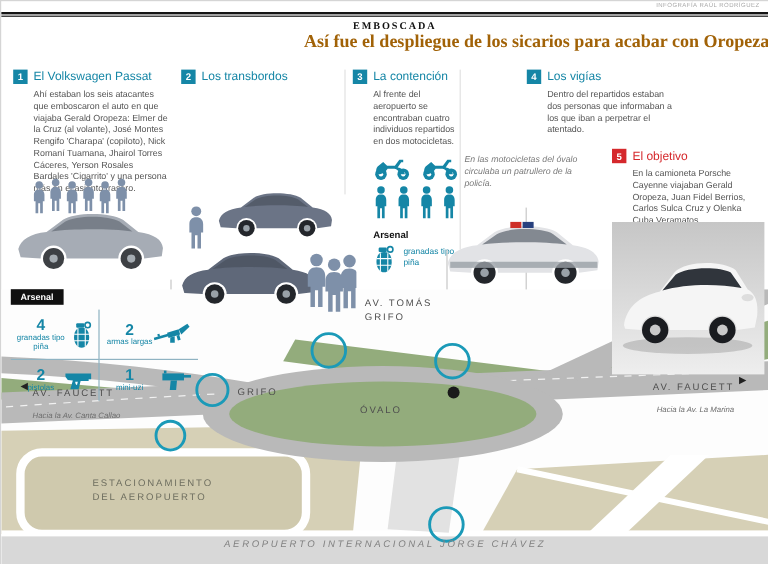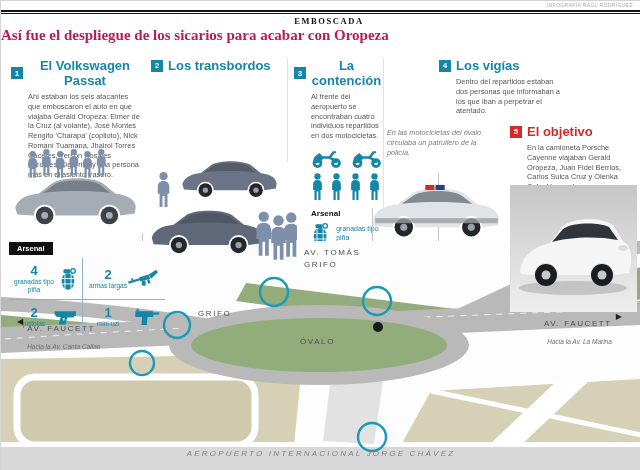--- a/index.html
+++ b/index.html
@@ -5,28 +5,28 @@
   html,body{margin:0;padding:0;background:#eee;}
   .page{position:relative;width:640px;height:470px;background:#fff;border:1px solid #d5d5d5;
         overflow:hidden;font-family:"Liberation Sans",sans-serif;color:#333;}
   .abs{position:absolute;}
   
   .credit{position:absolute;top:1px;right:8px;font-size:5px;letter-spacing:.4px;color:#a9a9a9;}
   .rule1{position:absolute;left:0;right:0;top:9px;height:2px;background:#141414;}
   .rule2{position:absolute;left:0;right:0;top:12px;height:1px;background:#141414;}
   .kicker{position:absolute;left:16px;right:0;top:15px;text-align:center;
           font-family:"Liberation Serif",serif;font-weight:bold;font-size:8.5px;letter-spacing:1.6px;color:#111;}
-  .title{position:absolute;left:0;right:0;top:26px;text-align:left;
-         font-family:"Liberation Serif",serif;font-weight:600;font-size:15px;color:#be185d;}
+  .title{position:absolute;left:0;right:0;top:26px;text-align:right;
+         font-family:"Liberation Serif",serif;font-weight:600;font-size:15px;color:#a16207;}
   
   .sec{position:absolute;}
   .sec-head{display:flex;align-items:center;gap:5px;}
   .num{width:12px;height:12px;background:#1586a6;color:#fff;font-size:8px;font-weight:bold;
        display:flex;align-items:center;justify-content:center;flex:0 0 12px;}
-  .sec-title{color:#1586a6;font-weight:bold;font-size:13px;text-align:center;}
+  .sec-title{color:#1586a6;font-weight:normal;font-size:10px;text-align:center;}
   .sec-body{margin-top:4px;margin-left:17px;font-size:7.4px;line-height:1.32;color:#555;}
   .red .num{background:#d5282c;}
   .red .sec-title{color:#d5282c;}
   .vsep{position:absolute;width:1px;background:#e2e2e2;}
   .note{position:absolute;left:386px;top:127px;width:106px;font-size:7.3px;font-style:italic;
         color:#7a7a7a;line-height:1.35;}
   
   .motos{display:flex;gap:8px;margin-left:17px;margin-top:8px;}
   .persons{display:flex;gap:6px;margin-left:17px;margin-top:4px;}
   .teal{color:#1586a6;fill:#1586a6;}
@@ -225,36 +225,37 @@
 
     <circle cx="141" cy="122" r="12" fill="none" stroke="#1b9ab8" stroke-width="2.4"></circle>
     <circle cx="176" cy="84" r="13" fill="none" stroke="#1b9ab8" stroke-width="2.4"></circle>
     <circle cx="273" cy="51" r="14" fill="none" stroke="#1b9ab8" stroke-width="2.4"></circle>
     <circle cx="376" cy="60" r="14" fill="none" stroke="#1b9ab8" stroke-width="2.4"></circle>
     <circle cx="371" cy="196" r="14" fill="none" stroke="#1b9ab8" stroke-width="2.4"></circle>
     <circle cx="377" cy="86" r="5" fill="#1a1a1a"></circle>
   </svg>
 
   <div class="mlabel" style="left:303px;top:246px;width:72px;">AV. TOMÁS GRIFO</div>
-  <div class="mlabel" style="left:197px;top:307px;">GRIFO</div>
+  <div class="mlabel" style="left:197px;top:320px;">GRIFO</div>
   <div class="mlabel" style="left:299px;top:335px;">ÓVALO</div>
   <div class="abs fl" style="left:16px;top:316px;">
     <span class="tri">◀</span>
     <span>
       <span class="mlabel" style="position:static;">AV. FAUCETT</span><br>
       <span class="msub">Hacia la Av. Canta Callao</span>
     </span>
   </div>
   <div class="abs fl" style="left:543px;top:311px;">
     <span style="text-align:right;">
       <span class="mlabel" style="position:static;">AV. FAUCETT</span><br>
       <span class="msub">Hacia la Av. La Marina</span>
     </span>
     <span class="tri">▶</span>
   </div>
+  <div class="mlabel est" style="left:76px;top:396px;width:120px;">ESTACIONAMIENTO DEL AEROPUERTO</div>
   <div class="mlabel aero" style="top:447px;">AEROPUERTO INTERNACIONAL JORGE CHÁVEZ</div>
 
   <svg class="abs" style="left:2px;top:138px;" width="148" height="98" viewBox="0 0 150 100">
     <g>
       <use href="#person" class="fig" transform="translate(24,12) scale(1.15)"></use>
       <use href="#person" class="fig" transform="translate(38,10) scale(1.15)"></use>
       <use href="#person" class="fig" transform="translate(52,12) scale(1.15)"></use>
       <use href="#person" class="fig" transform="translate(66,10) scale(1.15)"></use>
       <use href="#person" class="fig" transform="translate(80,12) scale(1.15)"></use>
       <use href="#person" class="fig" transform="translate(94,10) scale(1.15)"></use>

